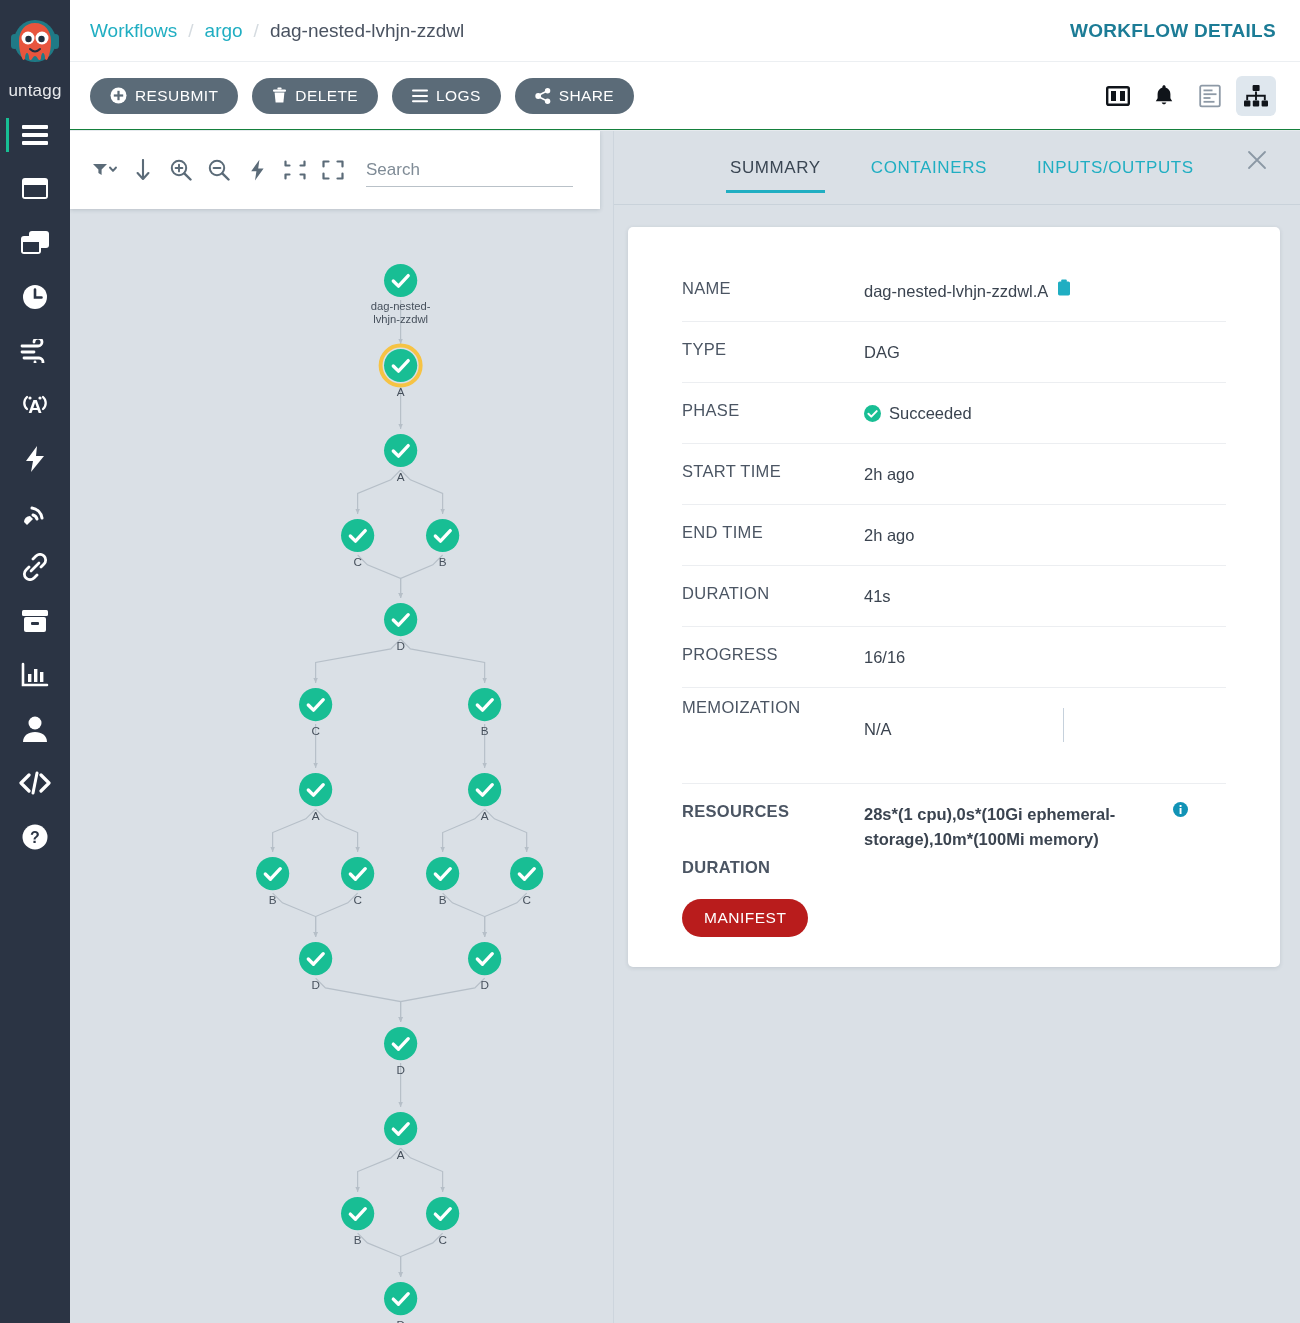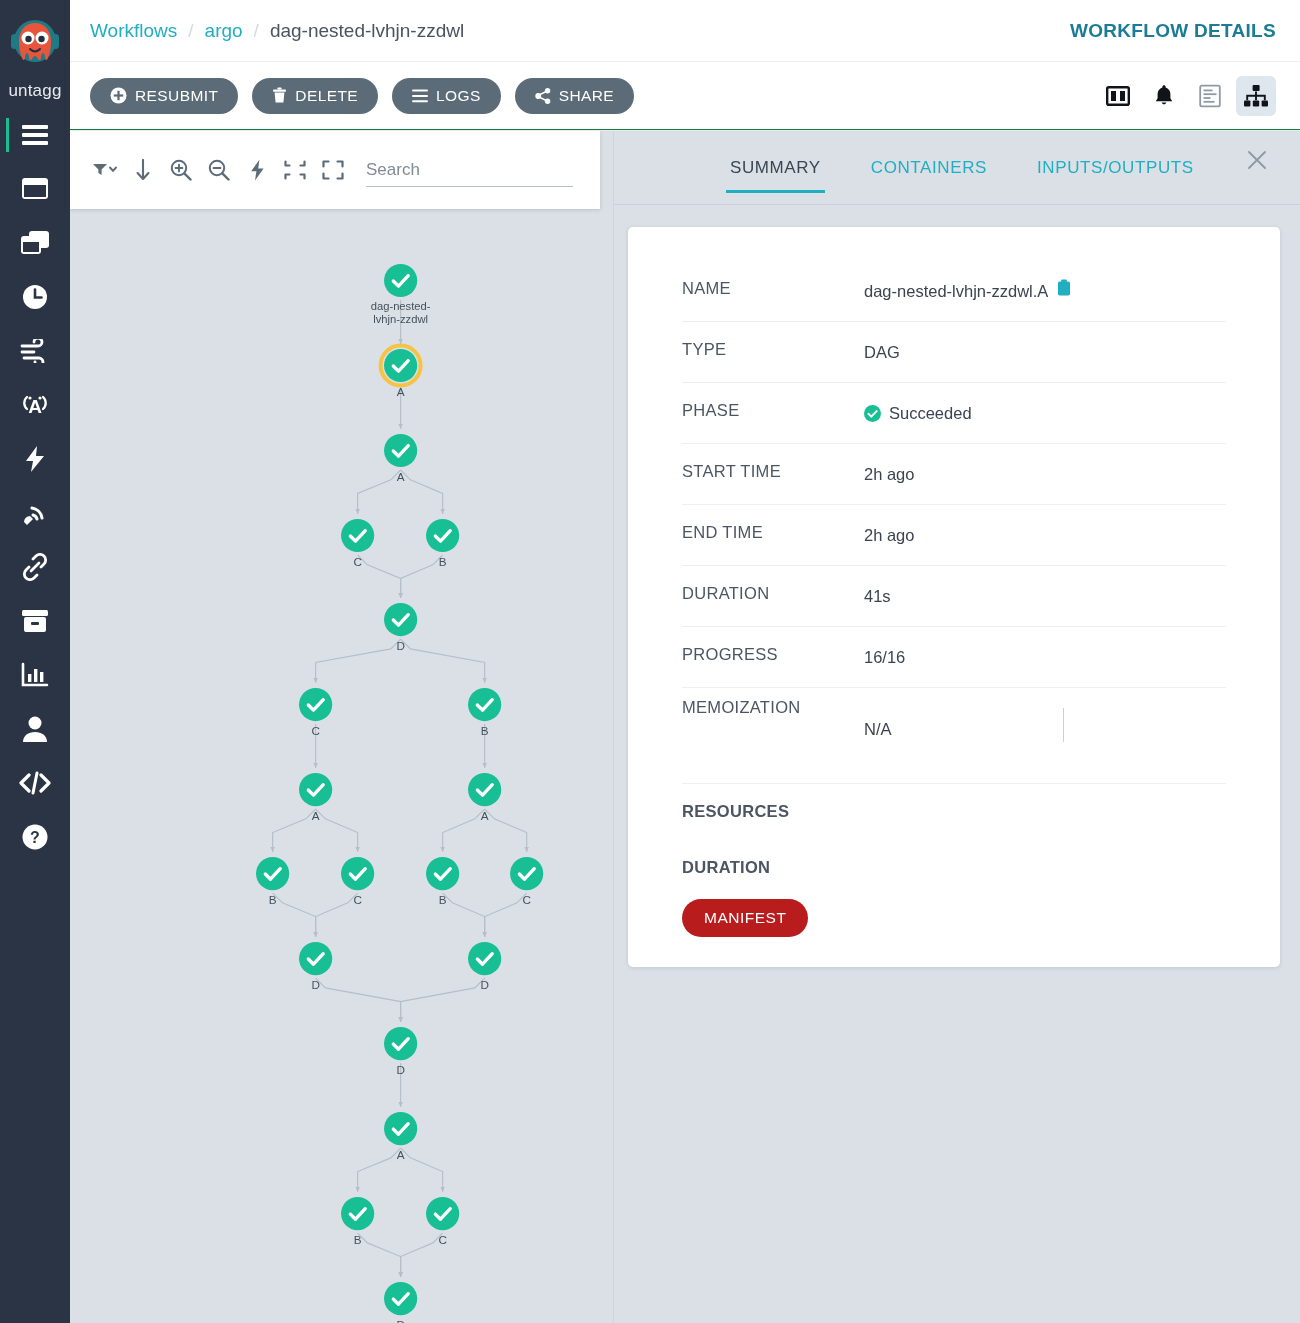--- a/index.html
+++ b/index.html
@@ -637,20 +637,30 @@
                 <span class="txt">N/A</span>
               </div>
             <div class="memo-divider"></div>
           </div>
 
           <div class="row no-border">
             <div class="row-label">
               <div>RESOURCES</div>
               <div style="margin-top:37px">DURATION</div>
             </div>
+            <div class="row-value">
+              <span class="txt">28s*(1 cpu),0s*(10Gi ephemeral-storage),10m*(100Mi memory)</span>
+              <span class="info-i">
+                <svg width="15" height="15" viewBox="0 0 15 15">
+                  <circle cx="7.5" cy="7.5" r="7.5" fill="#1193b6"></circle>
+                  <rect x="6.6" y="6" width="1.9" height="6" fill="#fff"></rect>
+                  <rect x="6.6" y="3" width="1.9" height="2" fill="#fff"></rect>
+                </svg>
+              </span>
+            </div>
           </div>
 
           <button class="manifest-btn">MANIFEST</button>
         </div>
       </div>
 
     </div>
   </div>
 </div>
 

